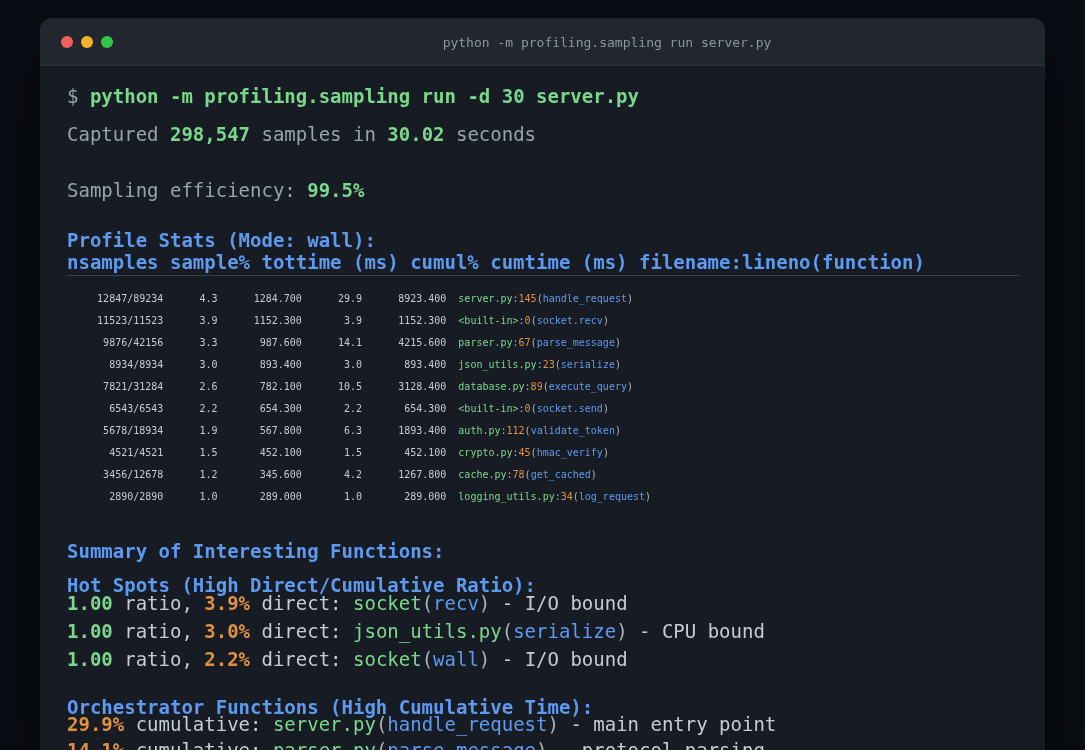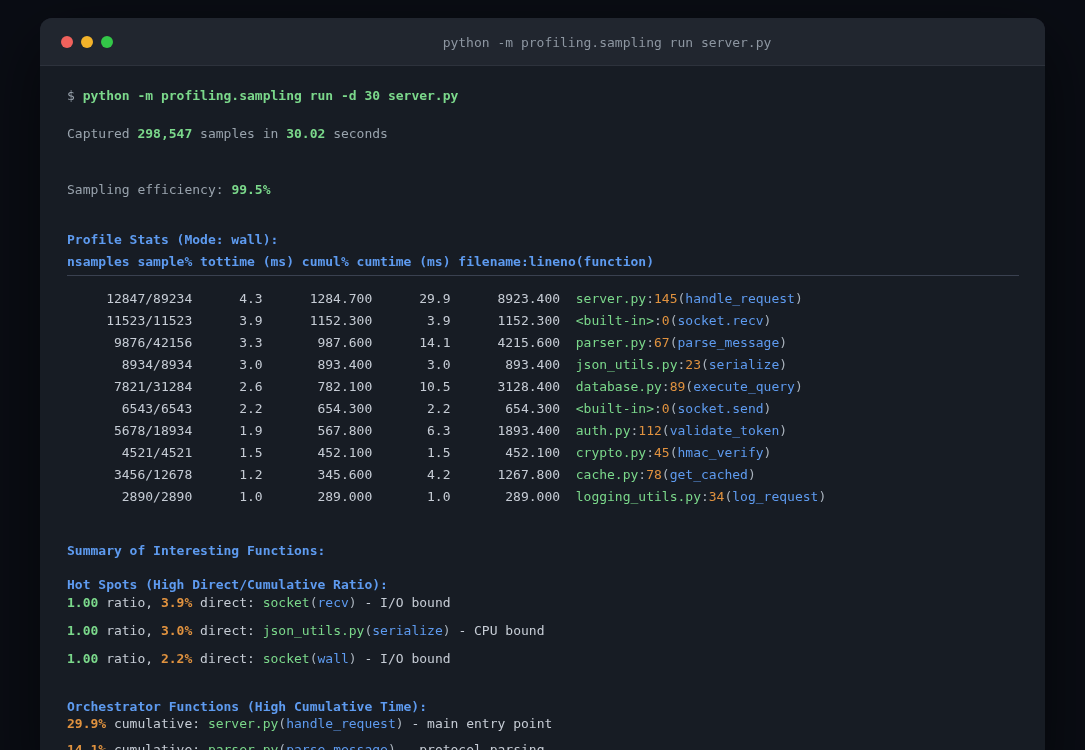--- a/index.html
+++ b/index.html
@@ -36,26 +36,26 @@
   .light.red{background:#f0615c;}
   .light.yellow{background:#f3b32a;}
   .light.green{background:#33c748;}
   .win-title{
     position:absolute;left:531px;top:0;height:36px;line-height:49px;
     transform:translateX(-50%);
     font-size:13px;color:var(--c-title);white-space:pre;margin-left:36px;
   }
   .line{
     position:absolute;left:27px;height:22px;line-height:22px;
-    font-size:13px;white-space:pre;color:var(--c-bright);
+    font-size:19px;white-space:pre;color:var(--c-bright);
   }
   .heading{color:var(--c-blue);font-weight:bold;margin-top:8px;}
   .hr{position:absolute;left:27px;top:257px;width:952px;height:1px;background:var(--divider);}
   .rows{position:absolute;left:27px;top:270px;}
-  .row{height:22px;line-height:22px;font-size:13px;white-space:pre;}
+  .row{height:22px;line-height:22px;font-size:10px;white-space:pre;}
   .c-green{color:var(--c-green);}
   .c-blue{color:var(--c-blue);}
   .c-orange{color:var(--c-orange);}
   .c-gray{color:var(--c-gray);}
   .c-bright{color:var(--c-bright);}
   .c-punct{color:var(--c-punct);}
   .b{font-weight:bold;}
 </style>
 </head>
 <body>

